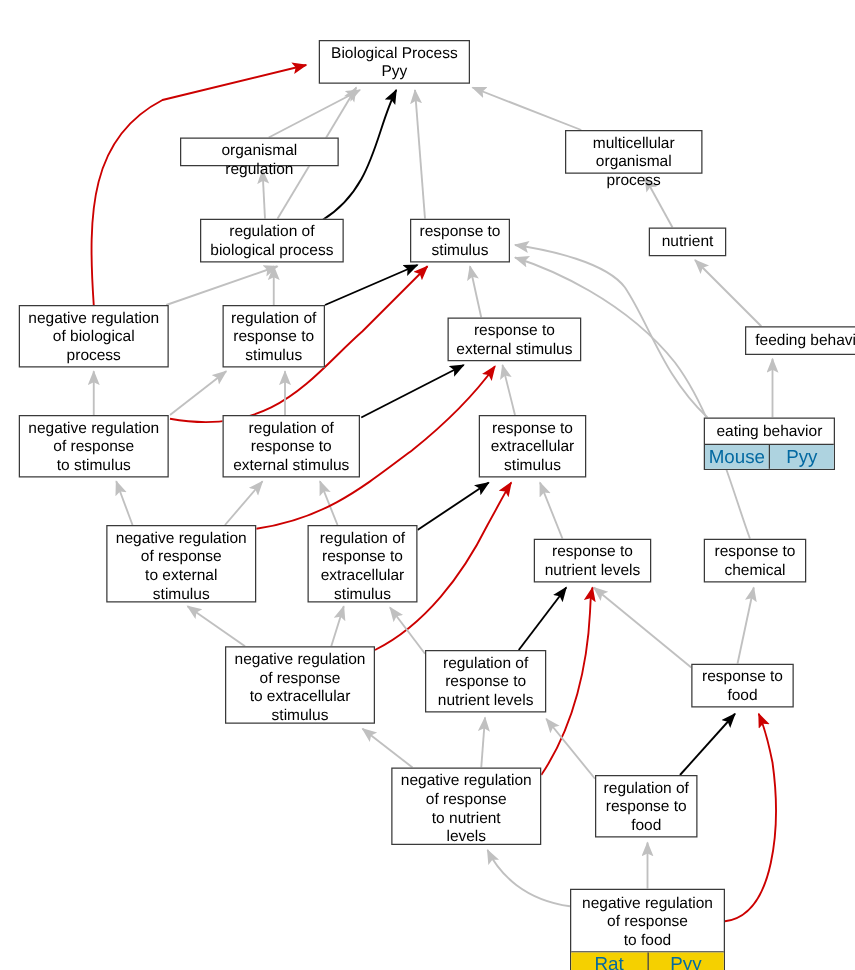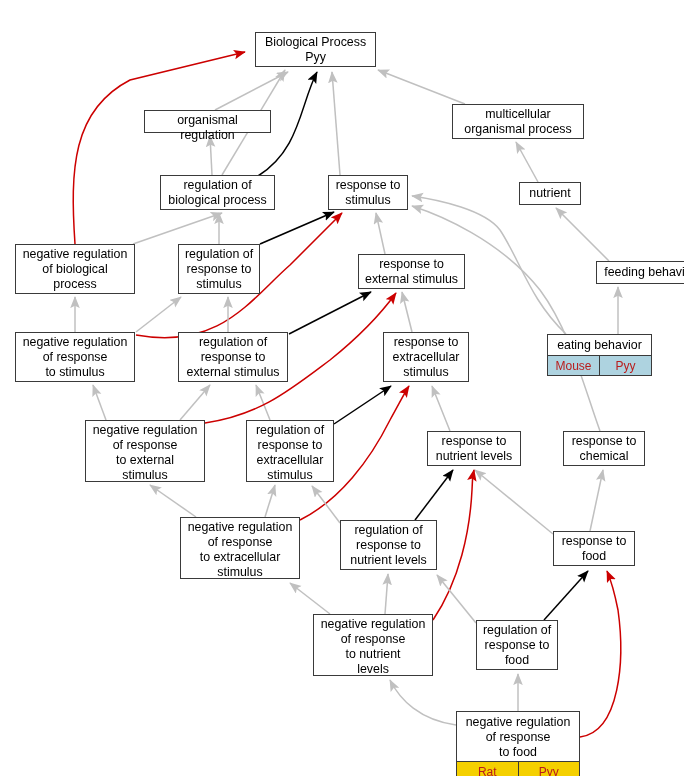--- a/index.html
+++ b/index.html
@@ -5,21 +5,21 @@
   html,body{margin:0;padding:0;background:#ffffff;}
   body{font-family:"Liberation Sans", sans-serif;}
   #canvas{position:relative;width:684px;height:776px;background:#fff;overflow:hidden;margin-top:20px;}
   svg#edges{position:absolute;left:0;top:0;width:684px;height:776px;}
   .node{position:absolute;box-sizing:border-box;background:#ffffff;border:1.6px solid #3a3a3a;
         display:flex;flex-direction:column;align-items:stretch;justify-content:flex-start;}
   .node .label{flex:1;display:flex;align-items:center;justify-content:center;text-align:center;
         font-size:12.4px;line-height:15px;color:#000;padding:2px 4px;white-space:pre-line;}
   .node.hasfoot .label{padding-bottom:1px;}
   .foot{display:flex;border-top:1.6px solid #3a3a3a;height:19px;}
-  .foot .cell{flex:1;display:flex;align-items:center;justify-content:center;font-size:12px;color:#b91c1c;}
+  .foot .cell{flex:1;display:flex;align-items:center;justify-content:center;font-size:15px;color:#0369a1;}
   .foot .cell + .cell{border-left:1.6px solid #3a3a3a;}
   .foot.blue .cell{background:#aed3e0;}
   .foot.yellow .cell{background:#f5d000;}
 </style>
 </head>
 <body>
 
 <div id="canvas">
   <svg id="edges" viewBox="0 0 684 776" xmlns="http://www.w3.org/2000/svg">
     <defs>
@@ -80,21 +80,21 @@
       </g>
   </svg>
   <div id="node-layer">
       <div class="node" style="left: 255px; top: 12px; width: 121px; height: 35px;">
         <div class="label">Biological Process
 Pyy</div>
       </div>
       <div class="node" style="left: 144px; top: 90px; width: 127px; height: 23px;">
         <div class="label">organismal regulation</div>
       </div>
-      <div class="node" style="left: 452px; top: 84px; width: 132px; height: 35px;">
+      <div class="node" style="left: 452px; top: 84px; width: 110px; height: 35px;">
         <div class="label">multicellular
 organismal process</div>
       </div>
       <div class="node" style="left: 160px; top: 155px; width: 115px; height: 35px;">
         <div class="label">regulation of
 biological process</div>
       </div>
       <div class="node" style="left: 328px; top: 155px; width: 80px; height: 35px;">
         <div class="label">response to
 stimulus</div>
@@ -117,21 +117,21 @@
       <div class="node" style="left: 178px; top: 224px; width: 82px; height: 50px;">
         <div class="label">regulation of
 response to
 stimulus</div>
       </div>
       <div class="node" style="left: 383px; top: 312px; width: 86px; height: 50px;">
         <div class="label">response to
 extracellular
 stimulus</div>
       </div>
-      <div class="node hasfoot" style="left: 547px; top: 314px; width: 105px; height: 42px;">
+      <div class="node hasfoot" style="left: 563px; top: 314px; width: 105px; height: 42px;">
         <div class="label">eating behavior</div>
         <div class="foot blue">
           <div class="cell">Mouse</div>
           <div class="cell">Pyy</div>
         </div>
       </div>
       <div class="node" style="left: 15px; top: 312px; width: 120px; height: 50px;">
         <div class="label">negative regulation
 of response
 to stimulus</div>

